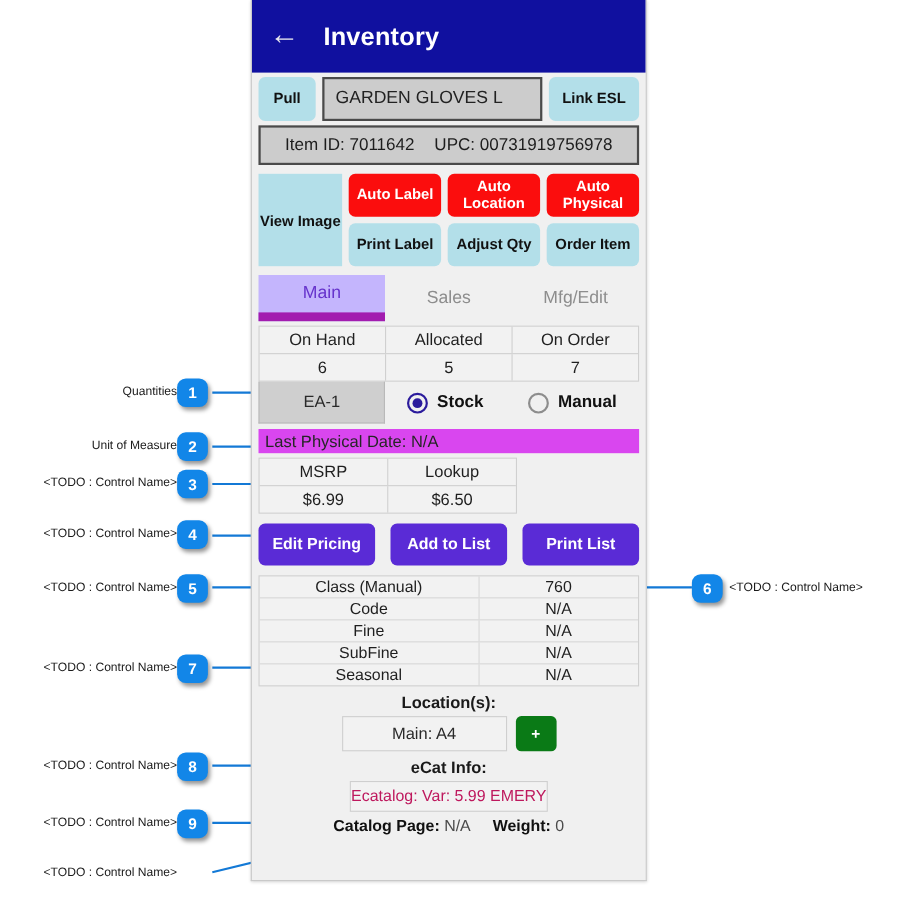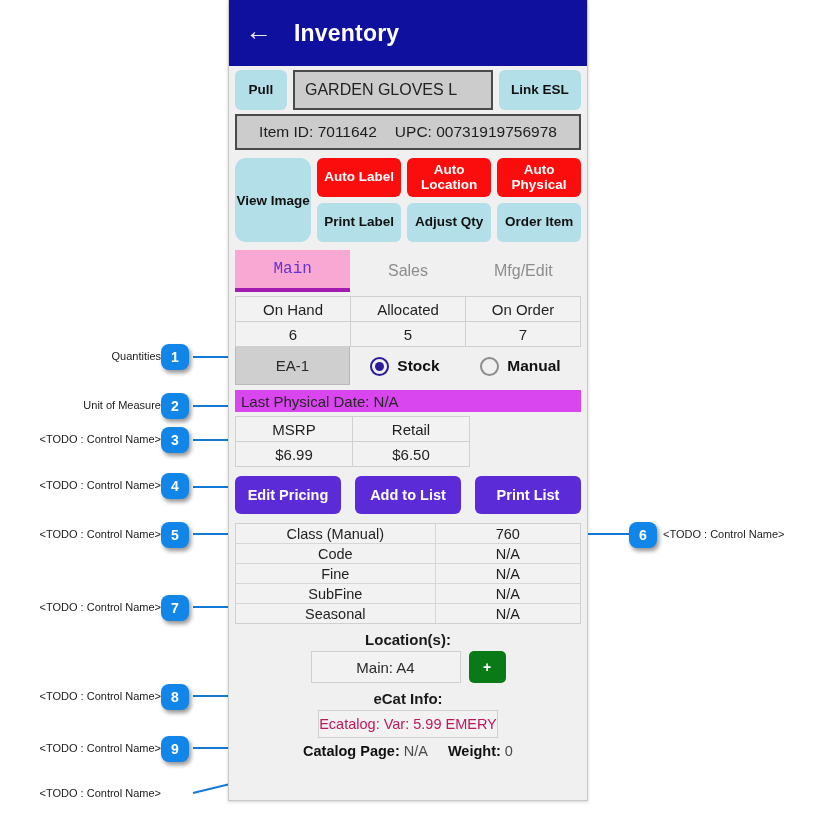--- a/index.html
+++ b/index.html
@@ -69,41 +69,41 @@
   
   .id-bar {
     margin: 4px 6px 0 6px; height: 36px; background: #cccccc;
     border: 2px solid #4a4a4a; display: flex; align-items: center;
     justify-content: center; gap: 18px; font-size: 15.5px; color: #1d1d1d;
   }
 
   
   .actions { display: flex; gap: 6px; padding: 8px 6px 0 6px; }
   .view-image {
-    width: 82px; height: 84px; background: #b3dfe9; border-radius: 11px;
+    width: 82px; height: 84px; background: #b3dfe9; border-radius: 0;
     display: flex; align-items: center; justify-content: center;
     font-size: 13.5px; font-weight: bold; color: #111;
   }
   .act-grid { flex: 1 1 auto; display: grid; grid-template-columns: 1fr 1fr 1fr; gap: 6px; }
   .act-btn {
     height: 39px; border-radius: 6px; display: flex; align-items: center;
     justify-content: center; font-size: 13.5px; font-weight: bold;
     text-align: center; line-height: 1.1;
   }
   .act-red { background: #fb0d0d; color: #ffffff; }
   .act-blue { background: #b3dfe9; color: #111111; }
 
   
   .tabs { display: flex; margin: 8px 6px 0 6px; }
   .tab {
     flex: 1 1 0; height: 42px; display: flex; align-items: center;
     justify-content: center; font-size: 16px; color: #8d8d8d;
   }
   .tab.active {
-    background: #f9a8d4; color: #6633cc; border-bottom: 4px solid #a21caf; font-family: Liberation Mono, monospace;
+    background: #c4b5fd; color: #6633cc; border-bottom: 8px solid #a21caf;
   }
 
   
   .tbl { margin: 4px 6px 0 6px; border: 1px solid #d0d0d0; background: #f2f2f2; }
   .tbl-row { display: flex; }
   .tbl-row + .tbl-row { border-top: 1px solid #d0d0d0; }
   .tc {
     flex: 1 1 0; height: 24px; display: flex; align-items: center;
     justify-content: center; font-size: 15px; color: #1f1f1f;
   }
@@ -267,21 +267,21 @@
           <span>Manual</span>
         </div>
       </div>
     </div>
 
     <div class="lastphys">Last Physical Date: N/A</div>
 
     <div class="tbl tbl-narrow">
       <div class="tbl-row">
         <div class="tc">MSRP</div>
-        <div class="tc">Retail</div>
+        <div class="tc">Lookup</div>
       </div>
       <div class="tbl-row">
         <div class="tc">$6.99</div>
         <div class="tc">$6.50</div>
       </div>
     </div>
 
     <div class="purple-row">
       <div class="purple-btn">Edit Pricing</div>
       <div class="purple-btn">Add to List</div>

